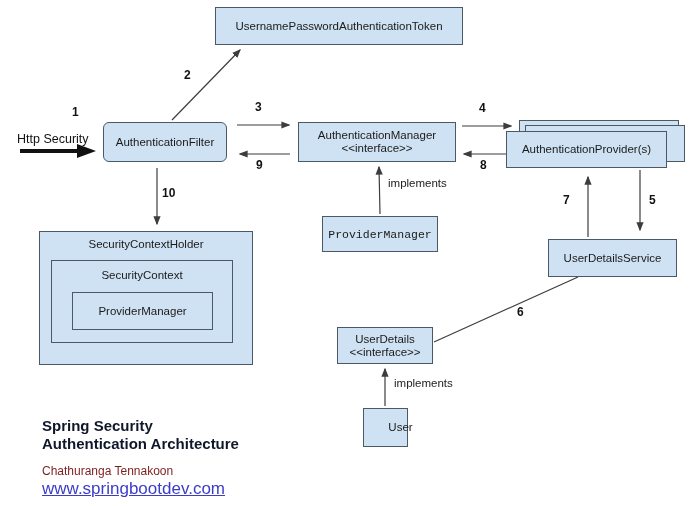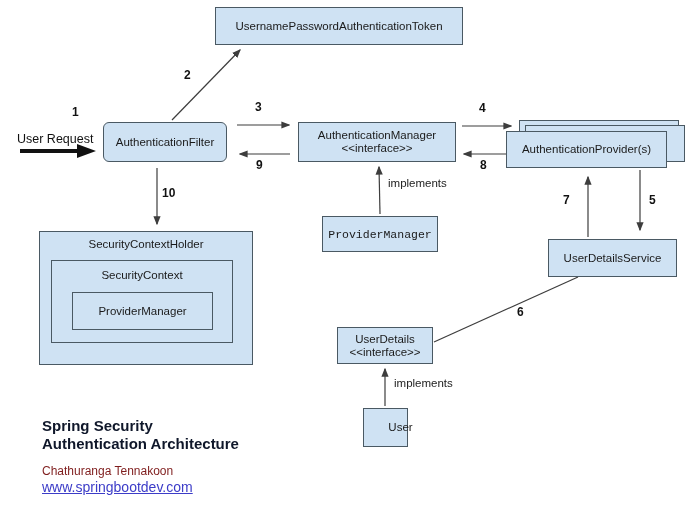--- a/index.html
+++ b/index.html
@@ -28,21 +28,21 @@
     position:absolute;font-size:12px;font-weight:bold;color:#111;
   }
   .free-label{position:absolute;font-size:11.5px;color:#222;}
   .http-label{position:absolute;font-size:12.5px;color:#111;}
   .title{
     position:absolute;left:42px;top:417px;
     font-size:15px;font-weight:bold;line-height:18px;color:#0f172a;
   }
   .author{position:absolute;left:42px;top:464px;font-size:12px;color:#7f1d1d;}
   .weblink{
-    position:absolute;left:42px;top:479px;font-size:14px;
+    position:absolute;left:42px;top:479px;font-size:17px;
     color:var(--link-color);text-decoration:underline;cursor:pointer;
   }
 </style>
 </head>
 <body>
 
 <div class="canvas">
 
   <svg class="connectors" width="700" height="506" viewBox="0 0 700 506">
     <defs>
@@ -126,21 +126,21 @@
   <div class="step-num" style="left:184px;top:68px;">2</div>
   <div class="step-num" style="left:255px;top:100px;">3</div>
   <div class="step-num" style="left:479px;top:101px;">4</div>
   <div class="step-num" style="left:649px;top:193px;">5</div>
   <div class="step-num" style="left:517px;top:305px;">6</div>
   <div class="step-num" style="left:563px;top:193px;">7</div>
   <div class="step-num" style="left:480px;top:158px;">8</div>
   <div class="step-num" style="left:256px;top:158px;">9</div>
   <div class="step-num" style="left:162px;top:186px;">10</div>
 
-  <div class="http-label" style="left:17px;top:132px;">User Request</div>
+  <div class="http-label" style="left:17px;top:132px;">Http Security</div>
   <div class="free-label" style="left:388px;top:177px;">implements</div>
   <div class="free-label" style="left:394px;top:377px;">implements</div>
 
   <div class="title">
     <div>Spring Security</div>
     <div>Authentication Architecture</div>
   </div>
   <div class="author">Chathuranga Tennakoon</div>
   <a class="weblink">www.springbootdev.com</a>
 

